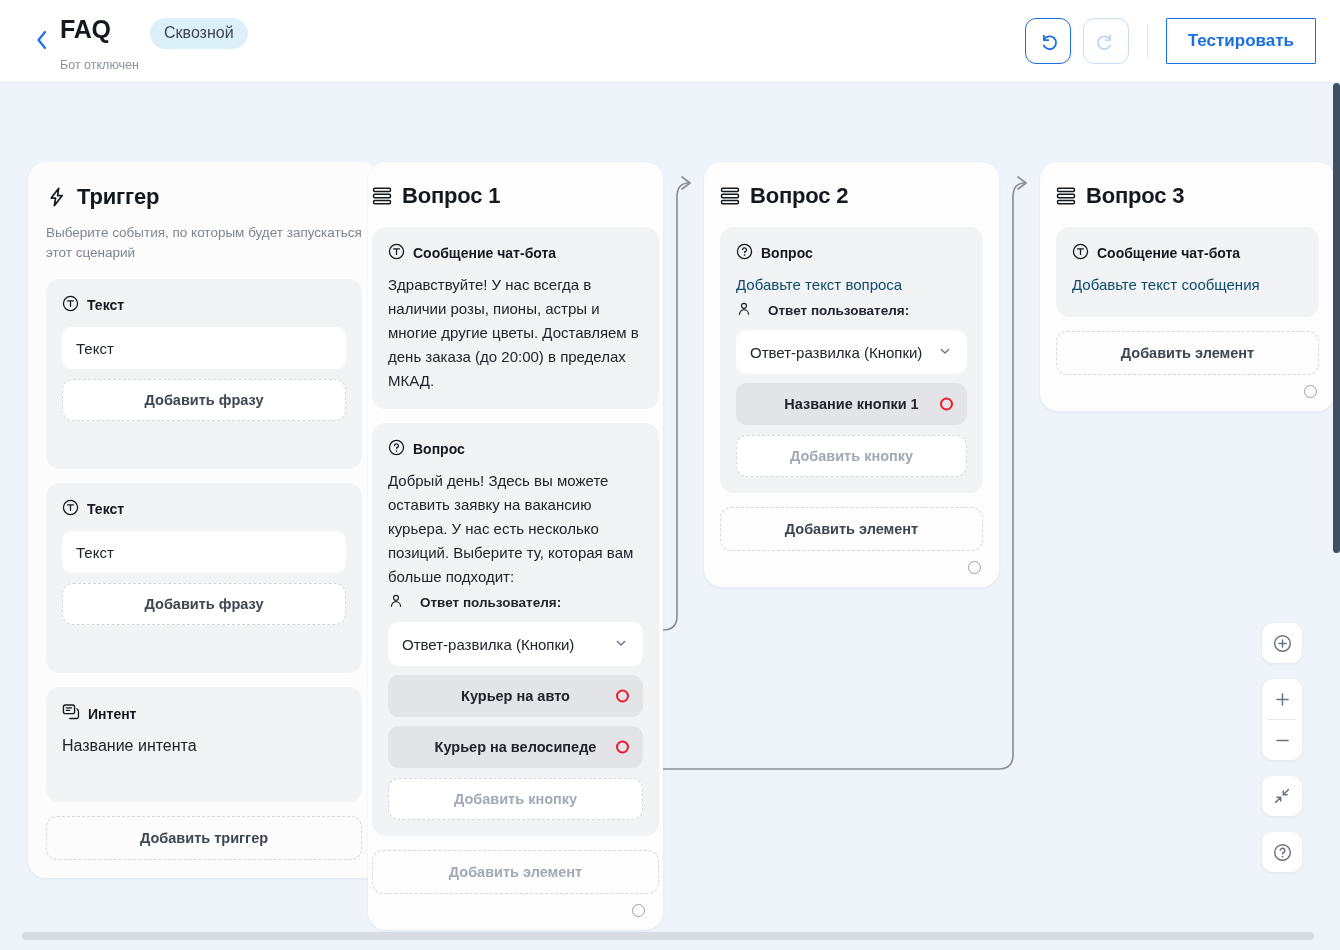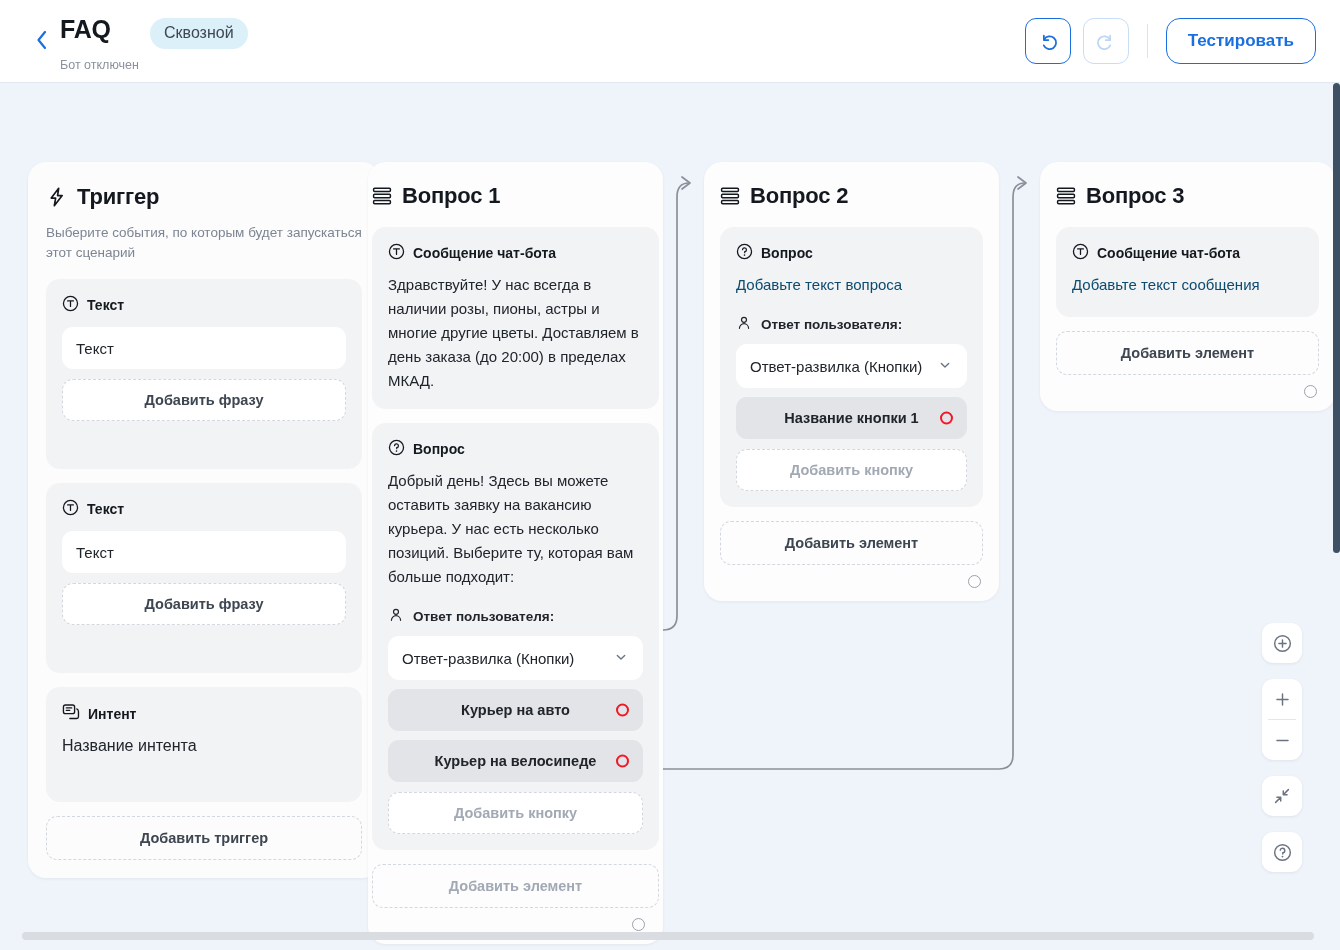--- a/index.html
+++ b/index.html
@@ -39,21 +39,21 @@
     display:flex; align-items:center; gap:12px;
   }
   .icon-btn{
     width:46px; height:46px; border-radius:11px; background:#fff;
     display:flex; align-items:center; justify-content:center; cursor:pointer;
   }
   .icon-btn.active{ border:1.6px solid #1a6fe0; color:#1a6fe0; }
   .icon-btn.disabled{ border:1.6px solid #c9ddf6; color:#bcd6f3; cursor:default; }
   .vsep{ width:1px; height:34px; background:#dde4ee; margin:0 6px; }
   #test-btn{
-    height:46px; border-radius:14px; border:1.6px solid #1a6fe0;
+    height:46px; border-radius:1px; border:1.6px solid #1a6fe0;
     color:#1a6fe0; background:#fff; font-size:17px; font-weight:700;
     padding:0 21px; display:flex; align-items:center; cursor:pointer;
   }
   #save-btn{
     height:46px; border-radius:11px; background:#1568d4; color:#fff;
     font-size:17px; font-weight:700; padding:0 21px;
     display:flex; align-items:center; cursor:pointer; border:none;
   }
 
   
@@ -98,21 +98,21 @@
   .dashed-btn{
     border:1.5px dashed #d3d7de; border-radius:11px; background:#fff;
     height:42px; display:flex; align-items:center; justify-content:center;
     font-size:14.5px; font-weight:700; color:#3d4651; margin-top:10px;
     cursor:pointer;
   }
   .dashed-btn.muted{ color:#a2a9b4; }
   .dashed-btn.on-canvas{ background:transparent; }
 
   .user-answer-row{
-    display:flex; align-items:center; gap:9px; margin-top:18px;
+    display:flex; align-items:center; gap:16px; margin-top:4px;
     font-size:13.5px; font-weight:700; color:#20242b;
   }
   .select{
     background:#fff; border-radius:11px; height:44px; display:flex;
     align-items:center; justify-content:space-between; padding:0 14px;
     font-size:15px; color:#20242b; margin-top:10px; cursor:pointer;
   }
   .opt-btn{
     background:#e3e4e7; border-radius:11px; height:42px; display:flex;
     align-items:center; justify-content:center; position:relative;

